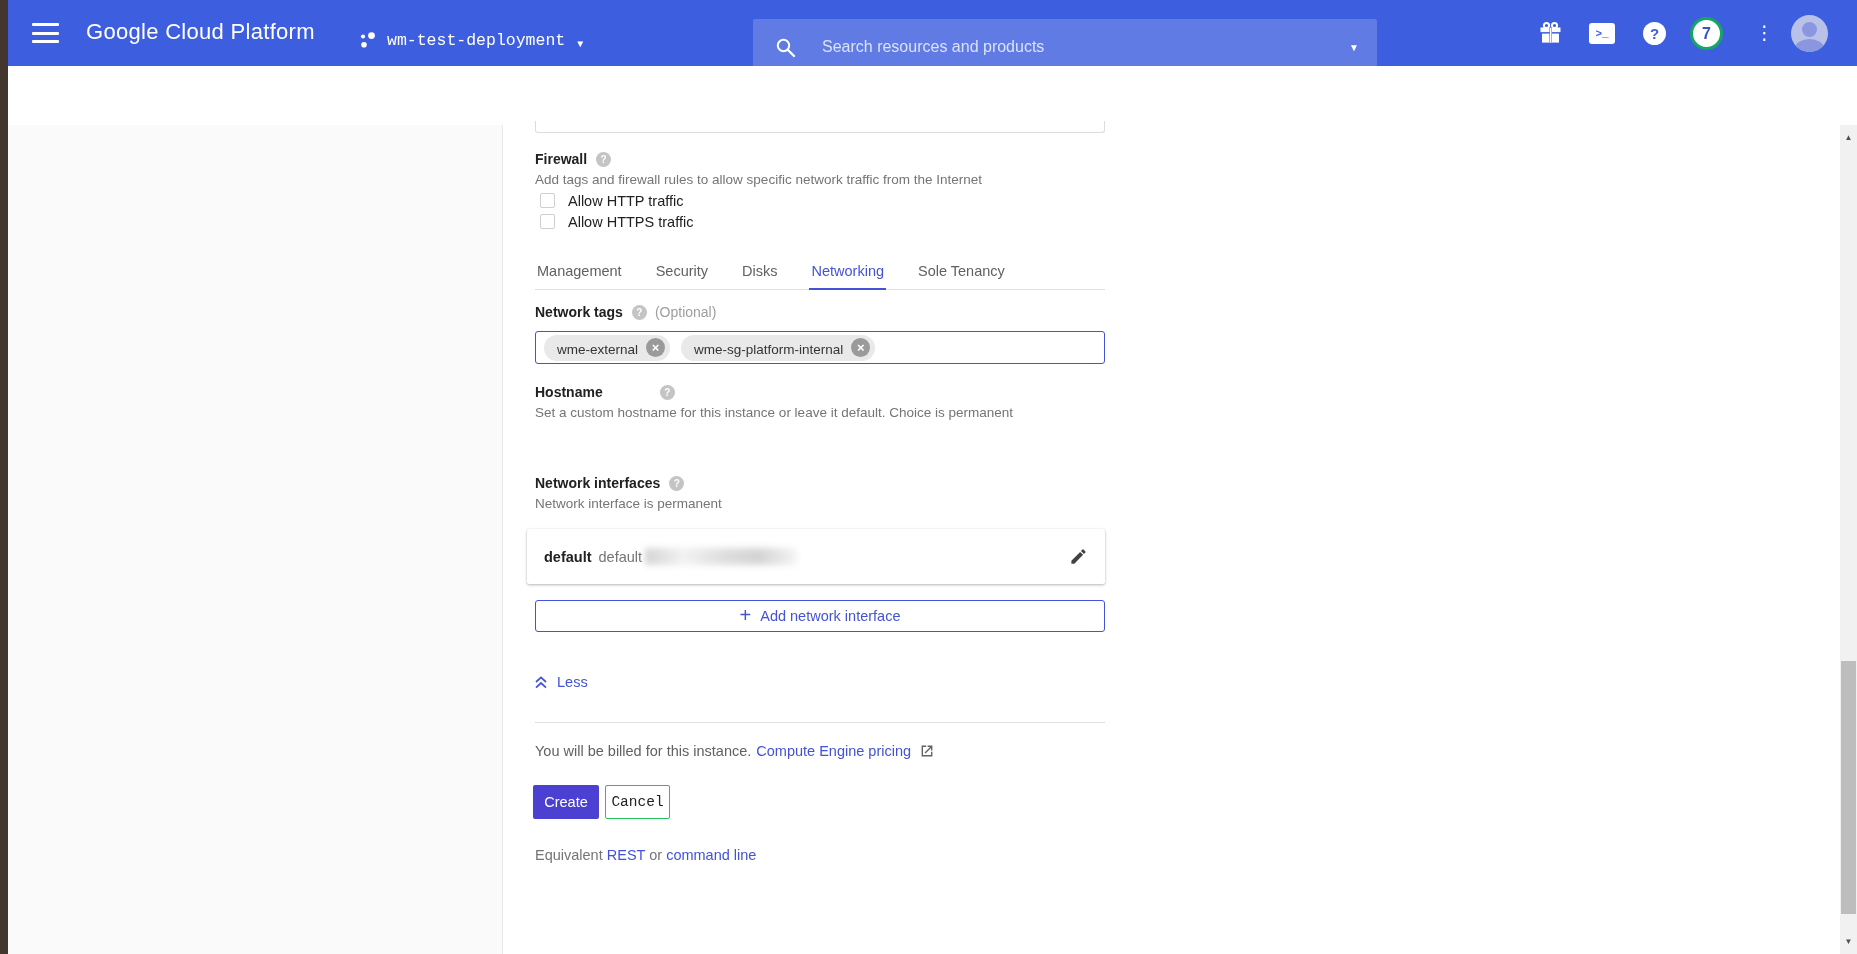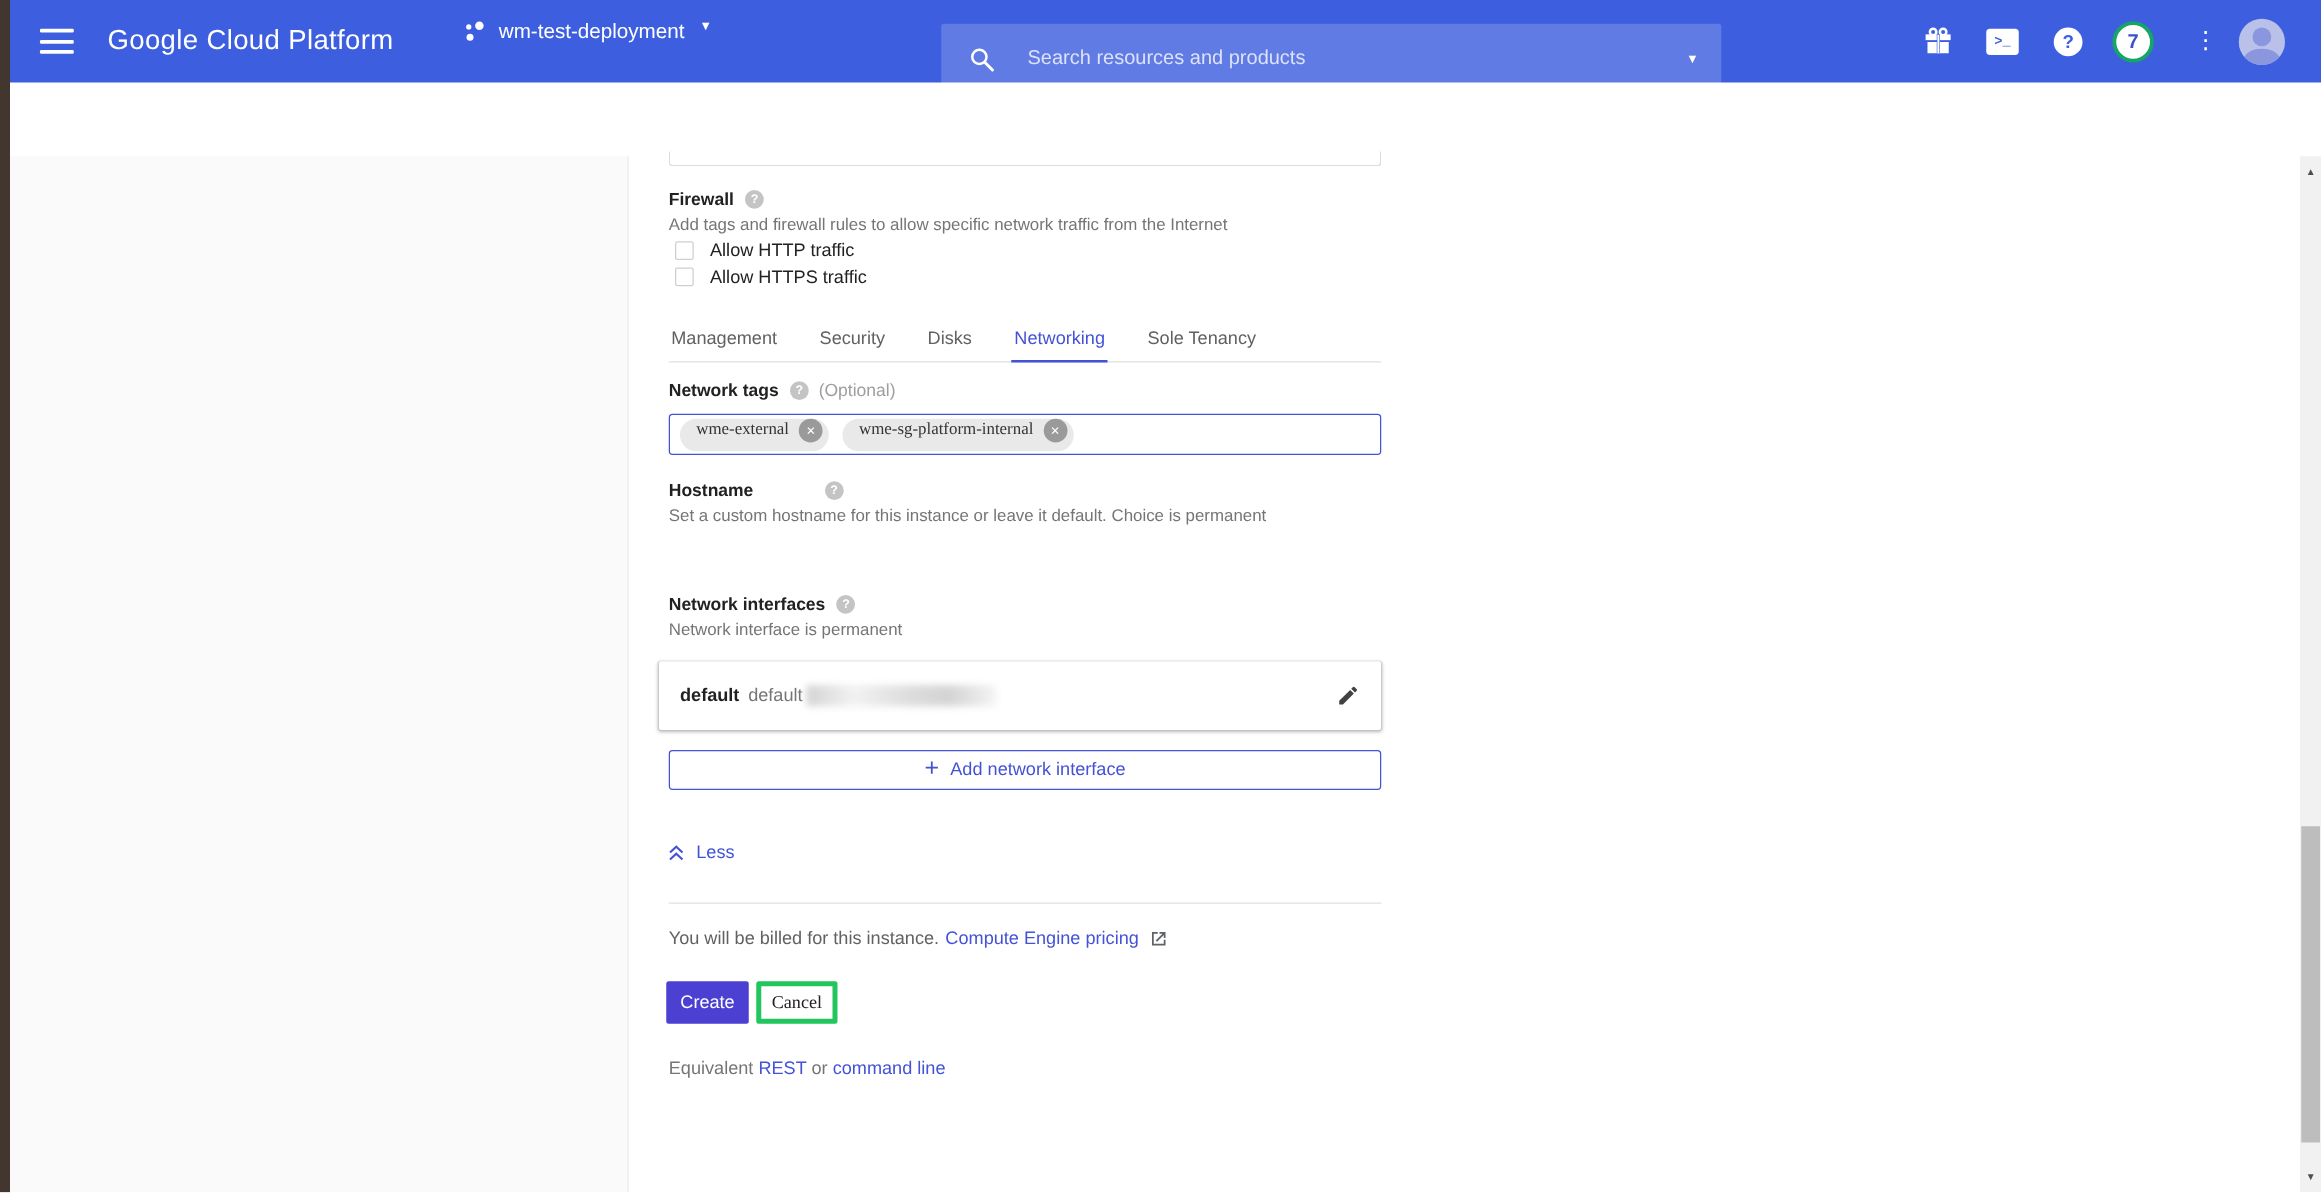--- a/index.html
+++ b/index.html
@@ -8,21 +8,21 @@
   .screen { position:relative; width:1857px; height:954px; background:#fff; overflow:hidden; }
 
   
   .left-strip { position:absolute; left:0; top:0; width:8px; height:954px; background:#42362f; z-index:60; }
 
   
   .topbar { position:absolute; left:0; top:0; width:1857px; height:66px; background:#3d5fdf; color:#fff; z-index:10; }
   .hamburger { position:absolute; left:32px; top:23px; width:27px; height:20px; display:flex; flex-direction:column; justify-content:space-between; cursor:pointer; }
   .hamburger span { display:block; height:3px; background:#fff; border-radius:1px; }
   .brand { position:absolute; left:86px; top:19px; font-size:22px; font-weight:400; letter-spacing:.3px; white-space:nowrap; }
-  .project { position:absolute; left:370px; top:16px; height:34px; display:flex; align-items:flex-start; cursor:pointer; }
+  .project { position:absolute; left:358px; top:16px; height:34px; display:flex; align-items:flex-end; cursor:pointer;font-family:Liberation Mono, monospace; }
   .project .pname { font-size:16.5px; margin-left:10px; }
   .project .caret { font-size:10px; margin-left:12px; }
   .search { position:absolute; left:753px; top:19px; width:624px; height:56px; background:rgba(255,255,255,.18); border-radius:2px; display:flex; align-items:center; cursor:text; }
   .search .ph { margin-left:26px; font-size:16px; color:rgba(255,255,255,.78); }
   .search .s-caret { margin-left:auto; margin-right:18px; font-size:10px; color:#fff; cursor:pointer; }
   .search svg { margin-left:22px; }
   .tb-icon { position:absolute; top:21px; cursor:pointer; }
   .shell-box { width:26px; height:21px; background:#fff; border-radius:3px; color:#3d5fdf; font-family:"Liberation Mono","DejaVu Sans Mono",monospace; font-weight:bold; font-size:11px; display:flex; align-items:center; justify-content:center; top:23px; }
   .help-circ { width:23px; height:23px; border-radius:50%; background:#fff; color:#3d5fdf; font-size:15px; font-weight:bold; display:flex; align-items:center; justify-content:center; }
   .notif { width:33px; height:33px; top:17px; border-radius:50%; background:#fff; border:3px solid #16a565; color:#3b52c9; font-size:16px; font-weight:bold; display:flex; align-items:center; justify-content:center; }
@@ -54,21 +54,21 @@
   .cb-row .cb-label { margin-left:13px; font-size:14.5px; color:#212121; }
   .cb-http { top:68px; } .cb-https { top:89px; }
 
   .tabs { position:absolute; left:32px; top:132px; width:570px; height:33px; border-bottom:1px solid #e0e0e0; display:flex; }
   .tab { font-size:14.5px; color:#616161; margin-right:30px; padding:6px 2px 12px; position:relative; cursor:pointer; white-space:nowrap; }
   .tab.active { color:#4352d7; }
   .tab.active::after { content:""; position:absolute; left:0; right:0; bottom:-1px; height:2px; background:#4352d7; }
 
   .nt-label { left:32px; top:179px; }
   .chips { position:absolute; left:32px; top:206px; width:570px; height:33px; border:1px solid #4352d7; border-radius:3px; display:flex; align-items:center; padding-left:8px; background:#fff; cursor:text; }
-  .chip { display:flex; align-items:flex-start; background:#e9e9e9; border-radius:14px; height:26px; padding:0 5px 16px 13px; margin-right:11px; font-size:13.5px; color:#343434;font-family:Liberation Serif, serif; }
+  .chip { display:flex; align-items:flex-end; background:#e9e9e9; border-radius:14px; height:26px; padding:0 5px 4px 13px; margin-right:11px; font-size:13.5px; color:#343434; }
   .chip-x { width:19px; height:19px; border-radius:50%; background:#9a9a9a; color:#fff; font-size:13px; font-weight:bold; display:flex; align-items:center; justify-content:center; margin-left:8px; cursor:pointer; line-height:1; }
 
   .host-label { left:32px; top:259px;gap:48px; }
   .host-desc { left:32px; top:280px; }
   .host-input { position:absolute; left:32px; top:302px; width:570px; height:31px; border:1px solid #dcdcdc; border-radius:3px; display:flex; align-items:center; cursor:text; }
   .host-input .ph2 { margin-left:11px; font-size:14.5px; color:#9e9e9e; }
 
   .ni-label { left:32px; top:350px; }
   .ni-desc { left:32px; top:371px; }
 
@@ -84,21 +84,21 @@
   .less { position:absolute; left:31px; top:549px; display:flex; align-items:center; color:#4352d7; font-size:14.5px; cursor:pointer; }
   .less svg { margin-right:9px; }
 
   .divider { position:absolute; left:32px; top:597px; width:570px; height:1px; background:#e0e0e0; }
 
   .billing { position:absolute; left:32px; top:618px; display:flex; align-items:center; font-size:14.5px; color:#616161; }
   .billing .pricing { color:#4352d7; margin-left:5px; cursor:pointer; }
   .billing svg { margin-left:9px; }
 
   .btn-create { position:absolute; left:30px; top:660px; width:66px; height:34px; background:#4b40d2; color:#fff; border:none; border-radius:2px; font-size:14.5px; font-family:inherit; cursor:pointer; }
-  .btn-cancel { position:absolute; left:102px; top:660px; width:65px; height:34px; background:#fff; color:#212121; border:4px solid #22c55e; border-radius:2px; font-size:14.5px; font-family:Liberation Serif, serif; cursor:pointer; }
+  .btn-cancel { position:absolute; left:102px; top:660px; width:65px; height:34px; background:#fff; color:#212121; border:1px solid #22c55e; border-radius:2px; font-size:14.5px; font-family:Liberation Mono, monospace; cursor:pointer; }
 
   .equiv { position:absolute; left:32px; top:722px; font-size:14.5px; color:#757575; }
   .equiv .lnk { color:#4352d7; cursor:pointer; }
 
   
   .scrollbar { position:absolute; left:1840px; top:125px; width:17px; height:829px; background:#f1f1f1; z-index:20; }
   .sb-arrow { position:absolute; left:0; width:17px; text-align:center; color:#4f4f4f; font-size:8px; cursor:pointer; }
   .sb-up { top:8px; } .sb-down { bottom:8px; }
   .sb-thumb { position:absolute; left:1px; top:536px; width:15px; height:253px; background:#bdbdbd; cursor:grab; }
 </style>

